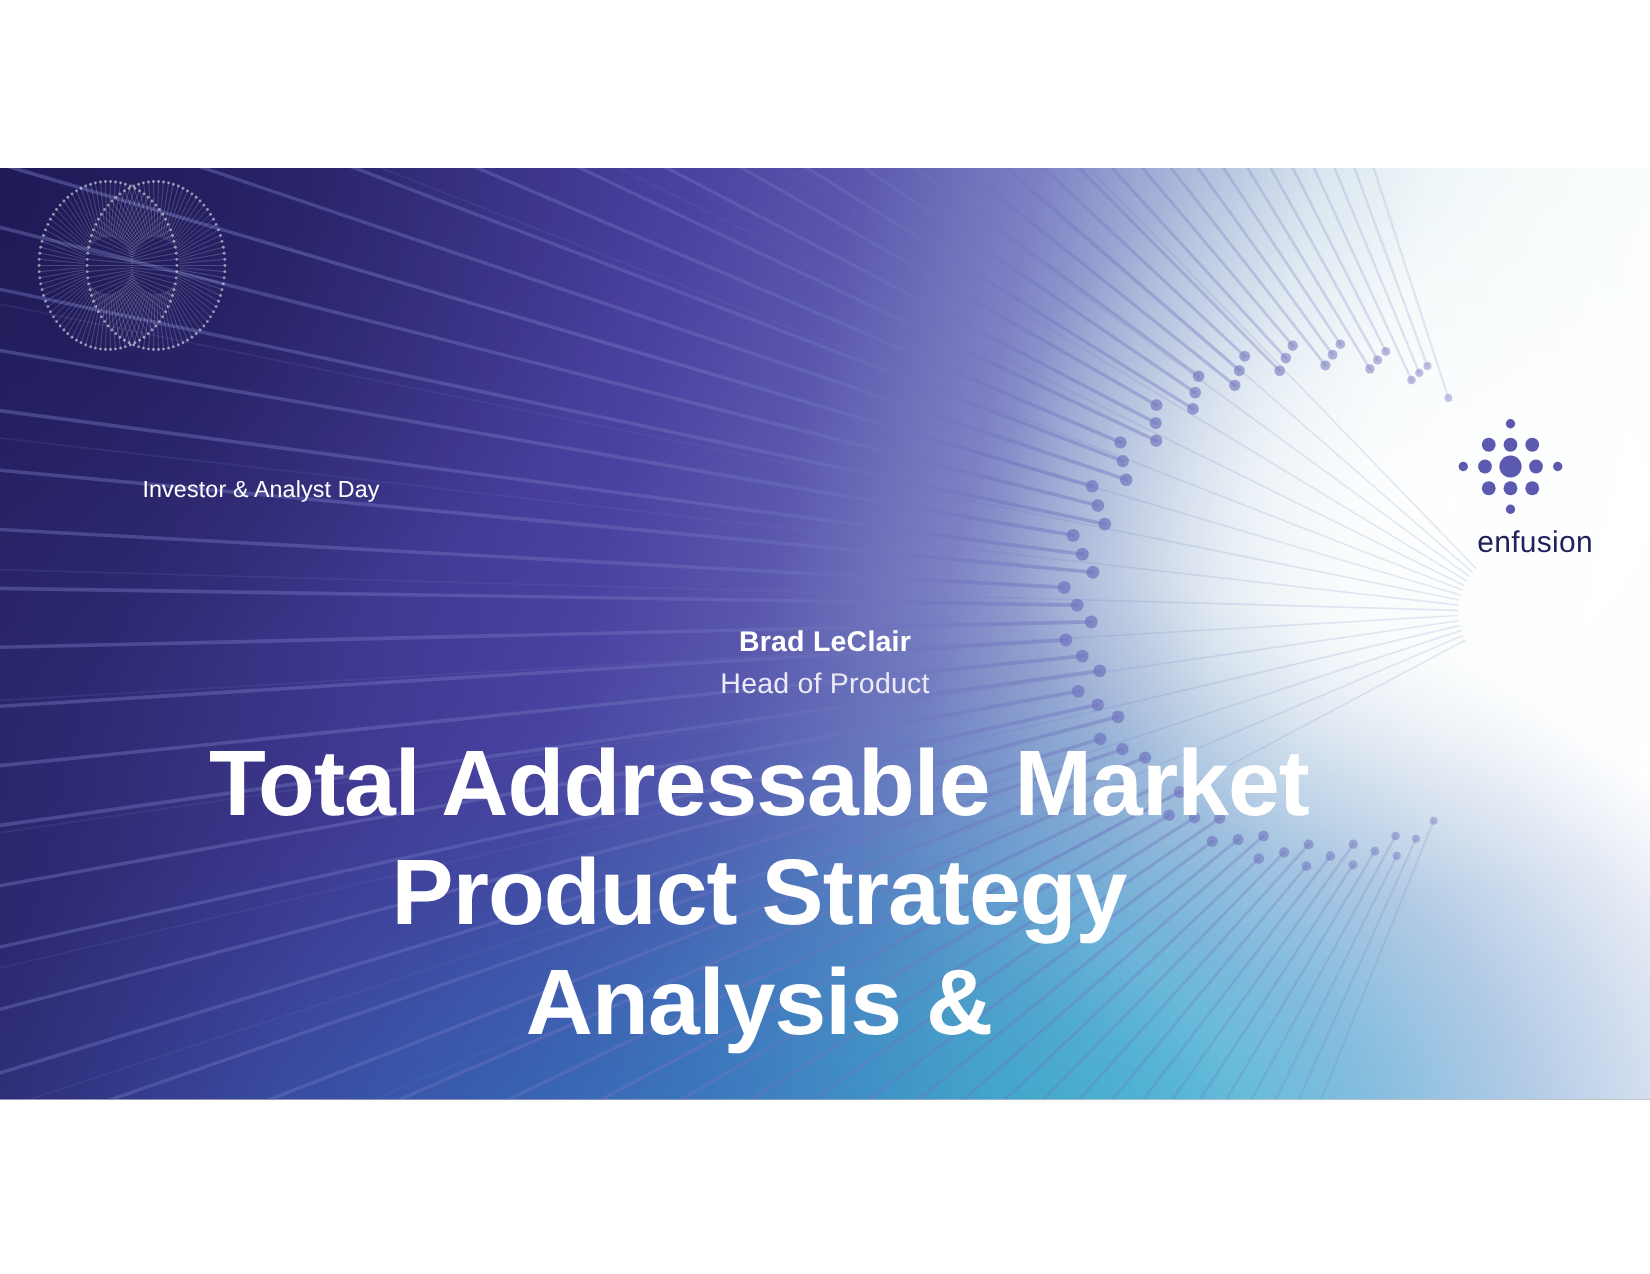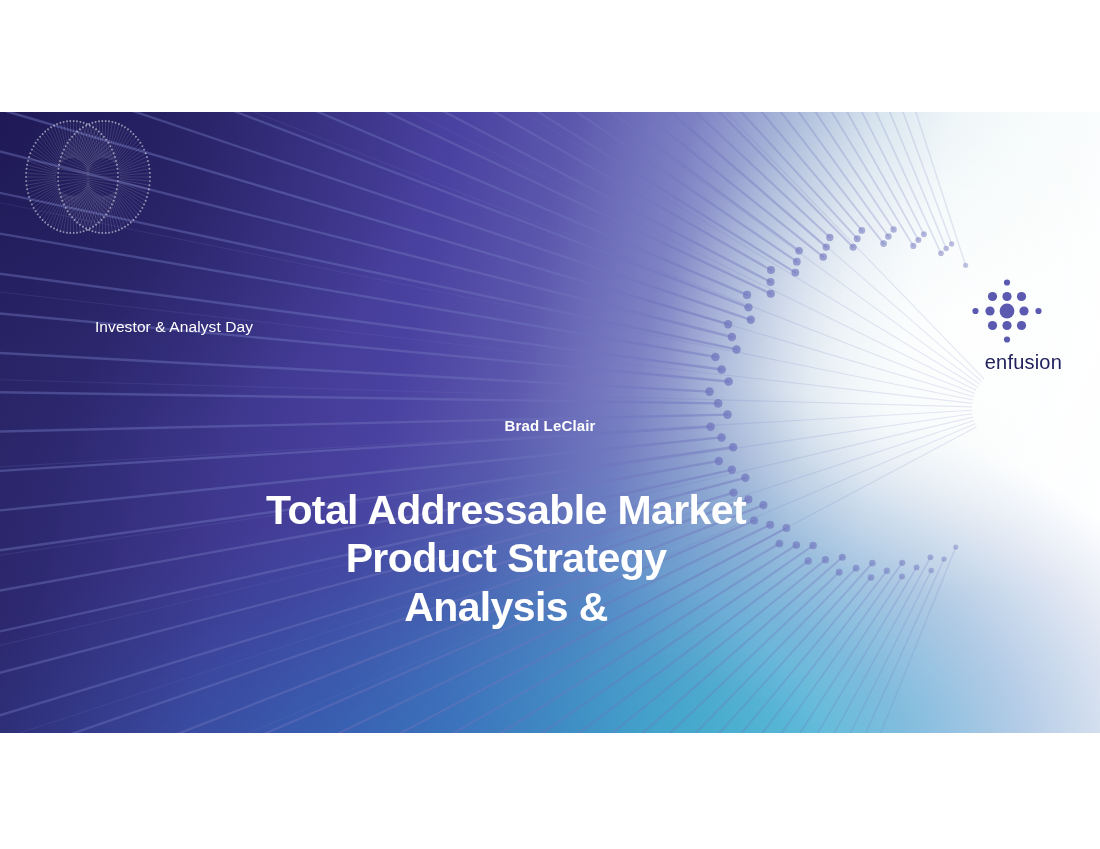--- a/index.html
+++ b/index.html
@@ -113,41 +113,41 @@
   }
 
   
   #speaker-block {
     position:absolute;
     left:0; top:304px;
     width:1100px;
     text-align:center;
   }
   #speaker-name {
-    font-size:15px;
+    font-size:19px;
     font-weight:700;
     color:#ffffff;
     letter-spacing:0.15px;
     line-height:1.35;
   }
   #speaker-role {
     font-size:19px;
     font-weight:400;
     color:#eceaf7;
     letter-spacing:0.15px;
     line-height:1.6;
   }
 
   
   #slide-title {
     position:absolute;
     left:0; top:374px;
     width:1012px;
     text-align:center;
-    font-size:41px;
+    font-size:62px;
     font-weight:700;
     line-height:1.18;
     letter-spacing:-0.6px;
     color:#ffffff;
   }
   #slide-title .title-line { display:block; white-space:nowrap; }
 </style>
 </head>
 <body>
 
@@ -679,20 +679,21 @@
         <circle cx="53" cy="33" r="4.6"></circle>
 
         <circle cx="36" cy="33" r="7.4"></circle>
       </g>
     </svg>
     <div id="logo-wordmark">enfusion</div>
   </div>
 
   <div id="speaker-block">
     <div id="speaker-name">Brad LeClair</div>
+    <div id="speaker-role">Head of Product</div>
   </div>
 
   <h1 id="slide-title">
     <span class="title-line">Total Addressable Market</span>
     <span class="title-line">Product Strategy</span>
     <span class="title-line">Analysis &amp;</span>
   </h1>
 
 </div>
 

